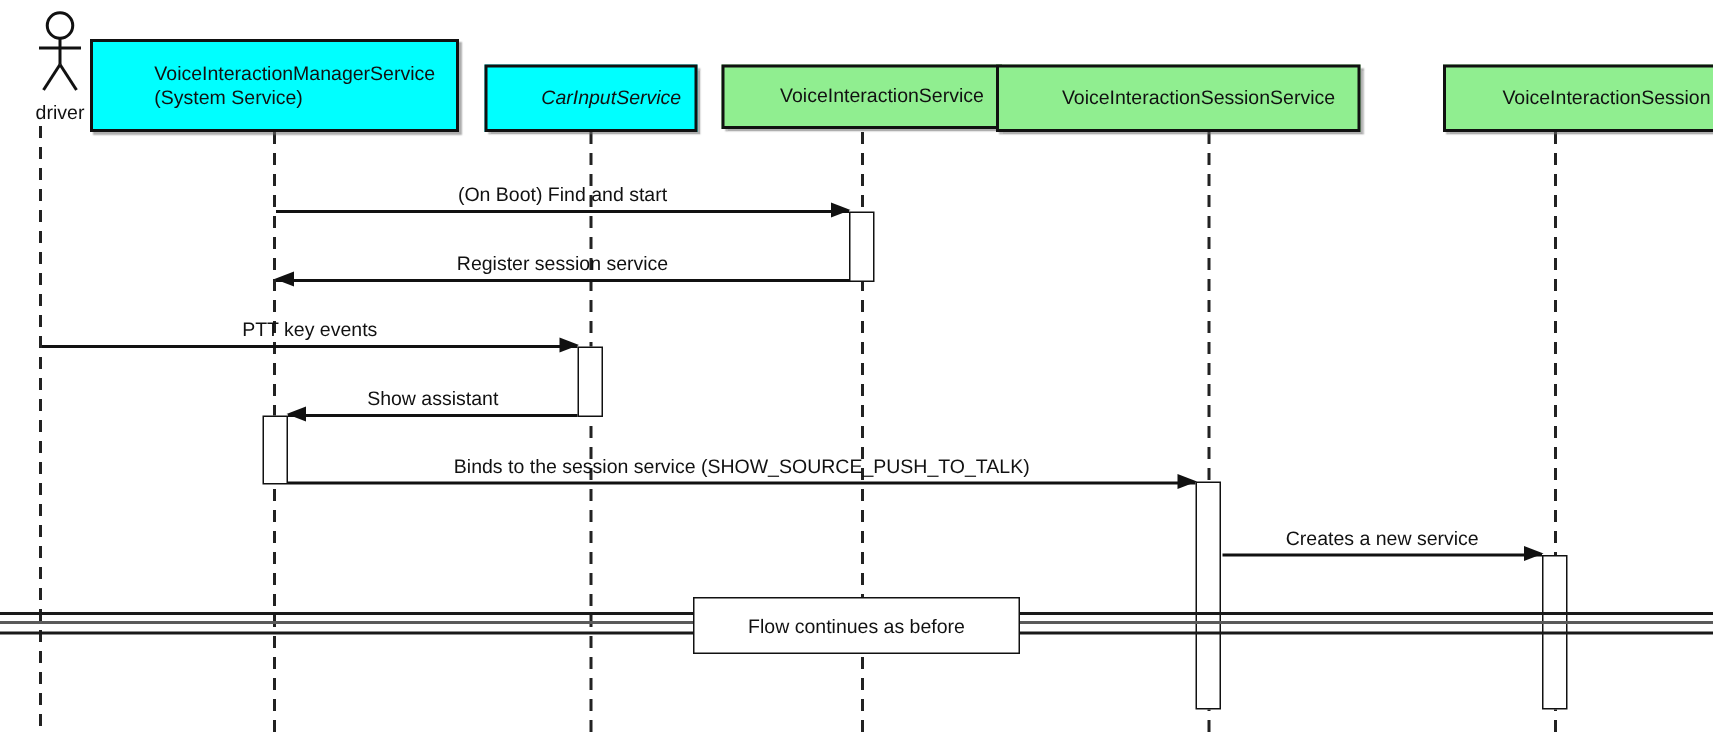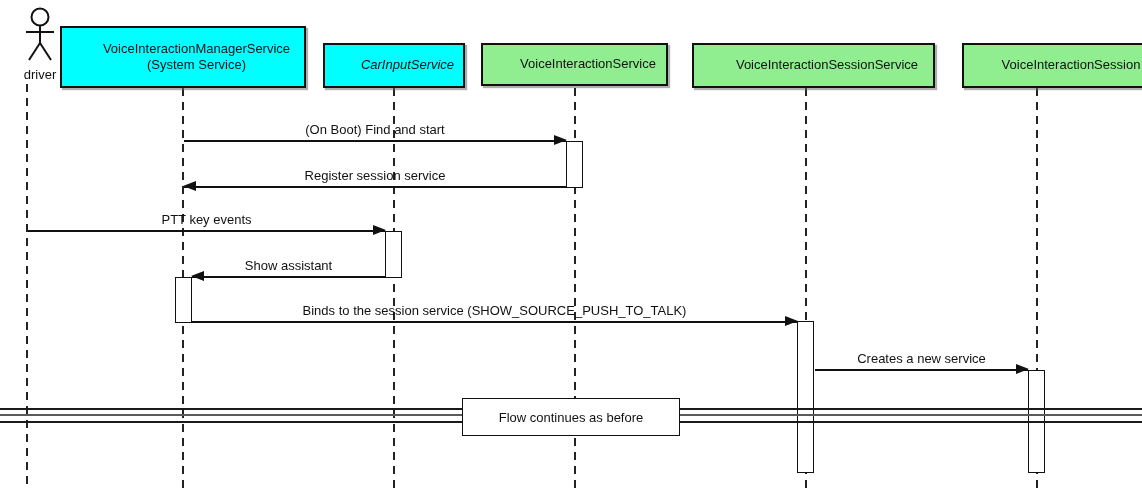--- a/index.html
+++ b/index.html
@@ -11,21 +11,21 @@
   
   .lifeline {
     position:absolute; width:2px; z-index:1;
     background:repeating-linear-gradient(to bottom, #222 0 8px, transparent 8px 14px);
   }
 
   
   .participant {
     position:absolute; z-index:4;
     border:2px solid #111; background:#9f9;
-    display:flex; align-items:center; justify-content:center; text-align:center;
+    display:flex; align-items:center; justify-content:center; text-align:left;
     font-size:13px; line-height:1.25; white-space:pre-line;
     box-shadow:2px 2px 1px rgba(110,110,110,0.55);
     padding-left:27px;
   }
   .fill-cyan  { background:#00ffff; }
   .fill-green { background:#90ee90; }
 
   
   .actor-wrap { position:absolute; left:16px; top:6px; width:48px; z-index:4; }
   .actor-label { position:absolute; left:24px; top:61px; transform:translateX(-50%);
@@ -88,21 +88,21 @@
       <line x1="24" y1="37" x2="13" y2="54" stroke="#111" stroke-width="2"></line>
       <line x1="24" y1="37" x2="35" y2="54" stroke="#111" stroke-width="2"></line>
     </svg>
     <div class="actor-label">driver</div>
   </div>
 
   <div class="participant fill-cyan" style="left:60px;  top:26px; width:246px; height:62px;">VoiceInteractionManagerService
 (System Service)</div>
   <div class="participant fill-cyan" style="left:323px; top:43px; width:142px; height:45px;font-style:italic;">CarInputService</div>
   <div class="participant fill-green" style="left:481px; top:43px; width:187px; height:43px;">VoiceInteractionService</div>
-  <div class="participant fill-green" style="left:692px; top:43px; width:243px; height:45px;">VoiceInteractionSessionService</div>
+  <div class="participant fill-green" style="left:664px; top:43px; width:243px; height:45px;">VoiceInteractionSessionService</div>
   <div class="participant fill-green" style="left:942px; top:43px; width:191px; height:45px;margin-left:20px;">VoiceInteractionSession</div>
 
   <div class="msg" style="left:184px; top:141px; width:382px;">
     <div class="msg-label">(On Boot) Find and start</div>
     <div class="msg-line"></div>
     <div class="arrowhead to-right"></div>
   </div>
 
   <div class="msg" style="left:184px; top:187px; width:382px;">
     <div class="msg-label">Register session service</div>

